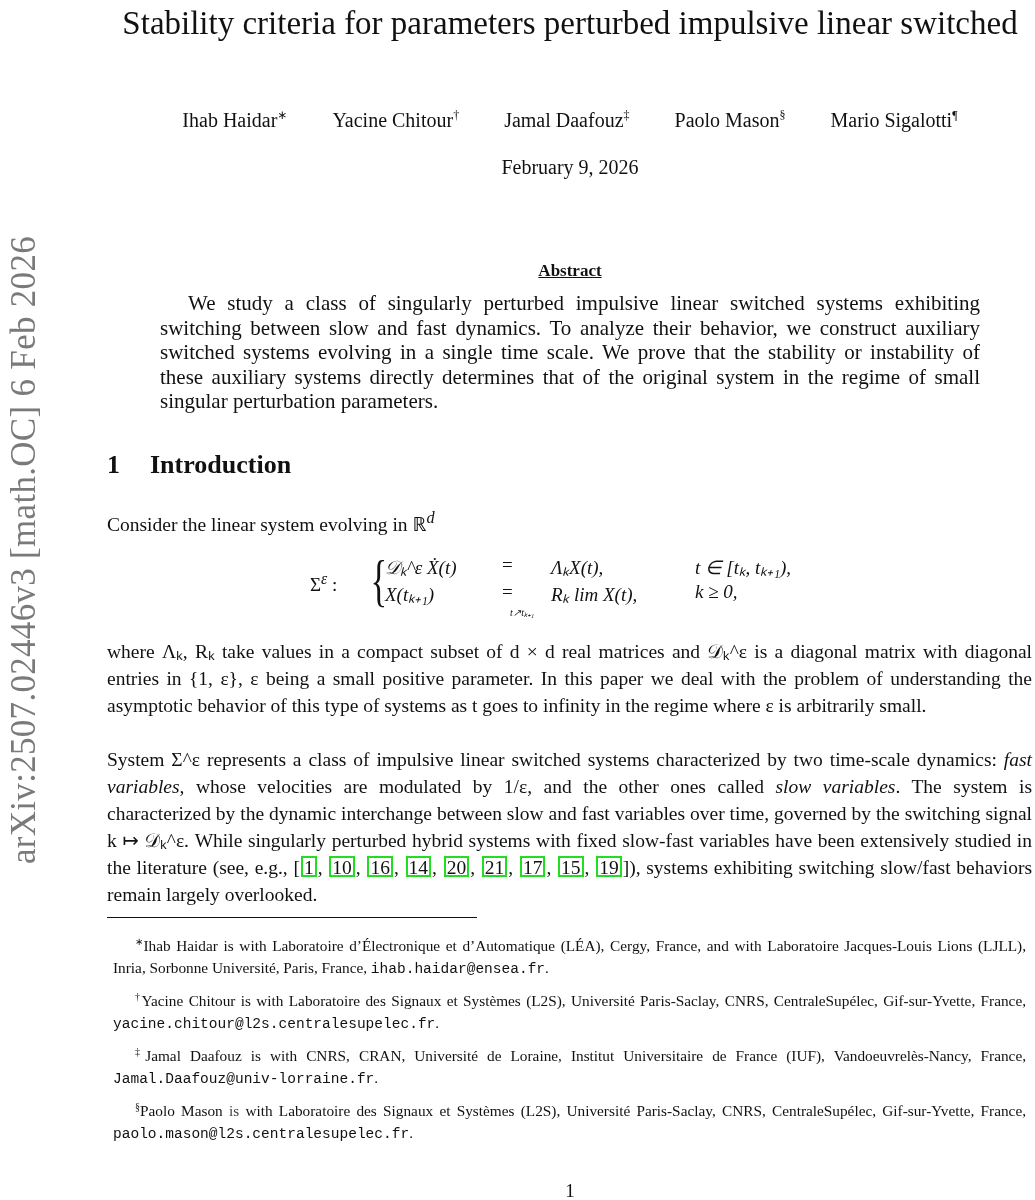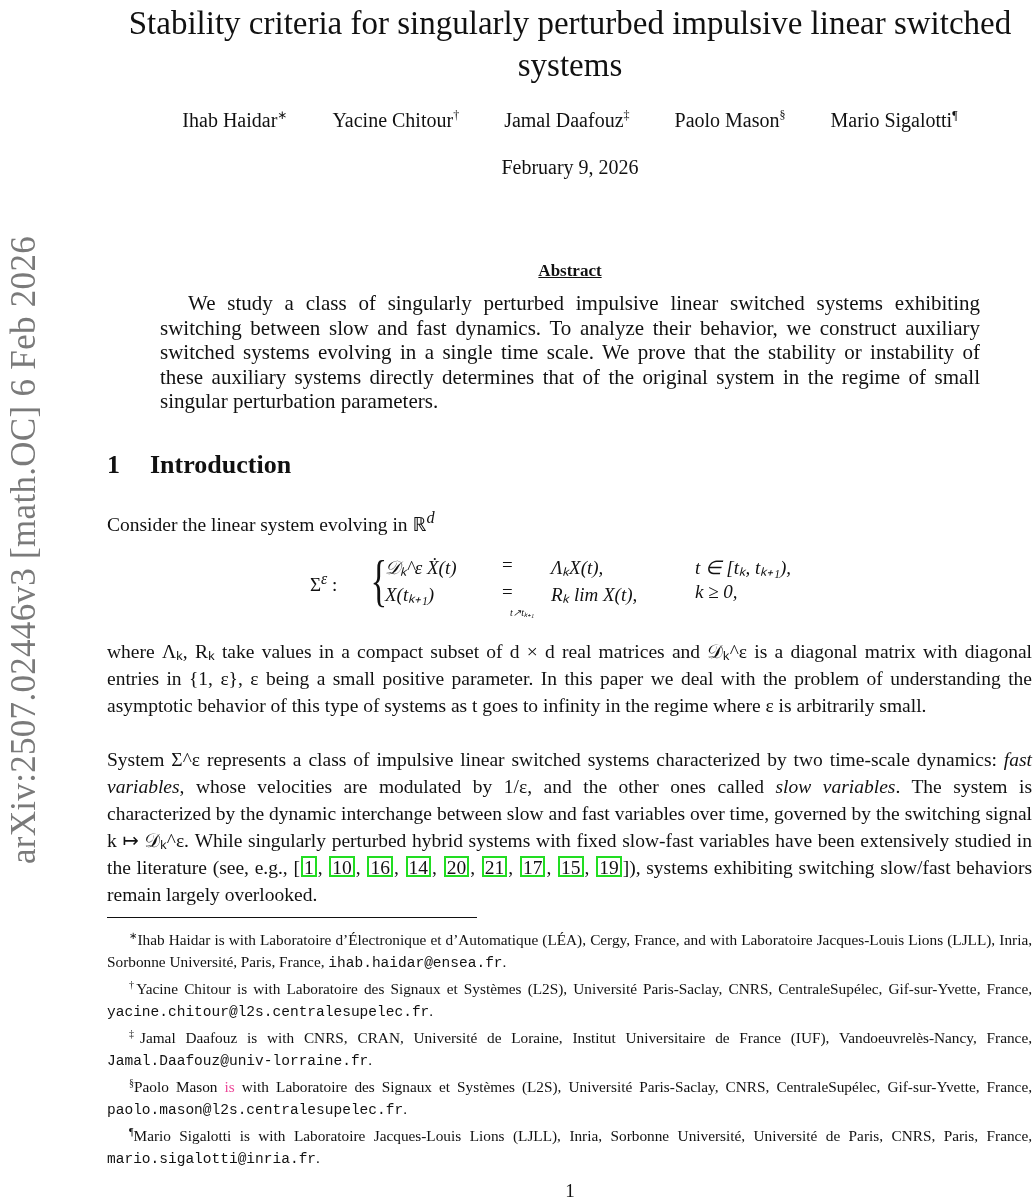--- a/index.html
+++ b/index.html
@@ -37,37 +37,36 @@
   .eq-row .c2 { position: absolute; left: 117px; font-style: normal; }
   .eq-row .c3 { position: absolute; left: 166px; text-align: center; }
   .eq-row .c4 { position: absolute; left: 310px; text-align: center; }
   .lim-sub { position: absolute; left: 200px; top: 55px; font-size: 10px; }
   .p2 { top: 638px; }
   .p3 { top: 746px; }
   .cite { border: 2px solid #22dd22; padding: 0 1px; margin: 0 1px; line-height: 1; display: inline-block; height: 17px; }
   .footnote-rule { position: absolute; left: 107px; top: 917px; width: 370px; height: 1px; background: #111; }
   .footnotes { position: absolute; left: 107px; width: 925px; top: 925px;
                font-family: "Liberation Serif", serif; font-size: 15.3px; line-height: 22px; text-align: justify; }
-  .fn { text-indent: 22px; margin: 0; }
+  .fn { text-indent: 22px; margin: 6px; }
   .fn sup { font-size: 10px; }
-  .blue { color: #ec4899; }
+  .blue { color: #404040; }
   .page-num { position: absolute; left: 0; width: 1140px; top: 1180px; text-align: center;
               font-family: "Liberation Serif", serif; font-size: 19px; }
   .it { font-style: italic; }
 </style>
 </head>
 <body>
 
 <div class="sidebar">
   <div class="sidebar-text">arXiv:2507.02446v3  [math.OC]  6 Feb 2026</div>
 </div>
 
 <div class="title">
-  <div>Stability criteria for singularly perturbed impulsive linear switched</div>
-  <div>systems</div>
+  <div>Stability criteria for parameters perturbed impulsive linear switched</div>
 </div>
 
 <div class="authors">
   <span class="author"><span>Ihab Haidar</span><sup>∗</sup></span>
   <span class="author"><span>Yacine Chitour</span><sup>†</sup></span>
   <span class="author"><span>Jamal Daafouz</span><sup>‡</sup></span>
   <span class="author"><span>Paolo Mason</span><sup>§</sup></span>
   <span class="author"><span>Mario Sigalotti</span><sup>¶</sup></span>
 </div>
 
@@ -108,16 +107,15 @@
   <span>System Σ^ε represents a class of impulsive linear switched systems characterized by two time-scale dynamics: </span><span class="it">fast variables</span><span>, whose velocities are modulated by 1/ε, and the other ones called </span><span class="it">slow variables</span><span>. The system is characterized by the dynamic interchange between slow and fast variables over time, governed by the switching signal k ↦ 𝒟ₖ^ε. While singularly perturbed hybrid systems with fixed slow-fast variables have been extensively studied in the literature (see, e.g., [</span><span class="cite">1</span>, <span class="cite">10</span>, <span class="cite">16</span>, <span class="cite">14</span>, <span class="cite">20</span>, <span class="cite">21</span>, <span class="cite">17</span>, <span class="cite">15</span>, <span class="cite">19</span><span>]), systems exhibiting switching slow/fast behaviors remain largely overlooked.</span>
 </div>
 
 <div class="footnote-rule"></div>
 
 <div class="footnotes">
   <p class="fn"><sup>∗</sup><span>Ihab Haidar is with Laboratoire d’Électronique et d’Automatique (LÉA), Cergy, France, and with Laboratoire Jacques-Louis Lions (LJLL), Inria, Sorbonne Université, Paris, France, </span><span class="mono">ihab.haidar@ensea.fr</span>.</p>
   <p class="fn"><sup>†</sup><span>Yacine Chitour is with Laboratoire des Signaux et Systèmes (L2S), Université Paris-Saclay, CNRS, CentraleSupélec, Gif-sur-Yvette, France, </span><span class="mono">yacine.chitour@l2s.centralesupelec.fr</span>.</p>
   <p class="fn"><sup>‡</sup><span>Jamal Daafouz is with CNRS, CRAN, Université de Loraine, Institut Universitaire de France (IUF), Vandoeuvrelès-Nancy, France, </span><span class="mono">Jamal.Daafouz@univ-lorraine.fr</span>.</p>
   <p class="fn"><sup>§</sup><span>Paolo Mason </span><span class="blue">is</span><span> with Laboratoire des Signaux et Systèmes (L2S), Université Paris-Saclay, CNRS, CentraleSupélec, Gif-sur-Yvette, France, </span><span class="mono">paolo.mason@l2s.centralesupelec.fr</span>.</p>
-  <p class="fn"><sup>¶</sup><span>Mario Sigalotti is with Laboratoire Jacques-Louis Lions (LJLL), Inria, Sorbonne Université, Université de Paris, CNRS, Paris, France, </span><span class="mono">mario.sigalotti@inria.fr</span>.</p>
 </div>
 
 <div class="page-num">1</div>
 
 </body></html>

